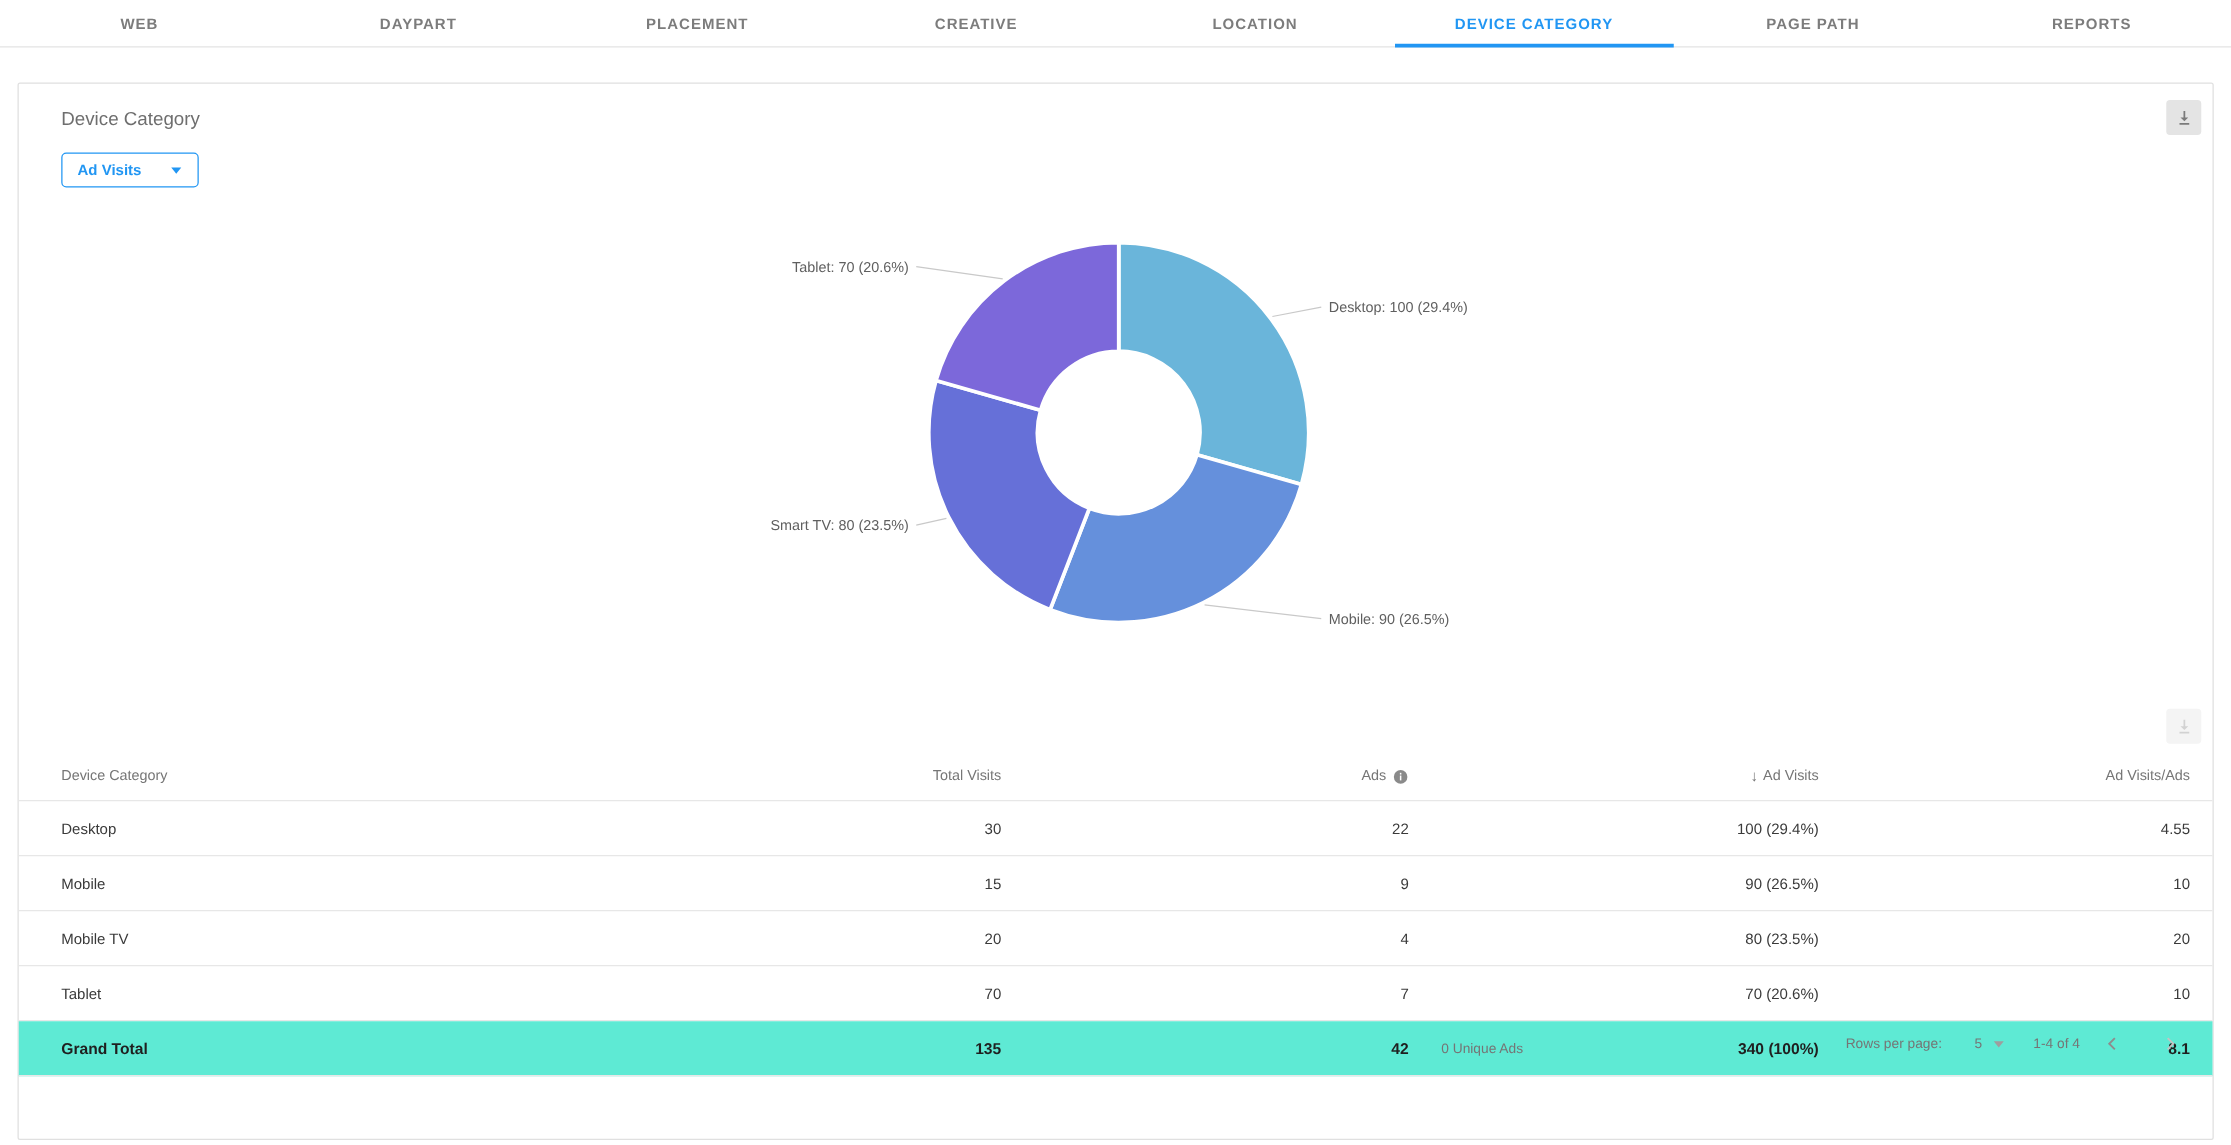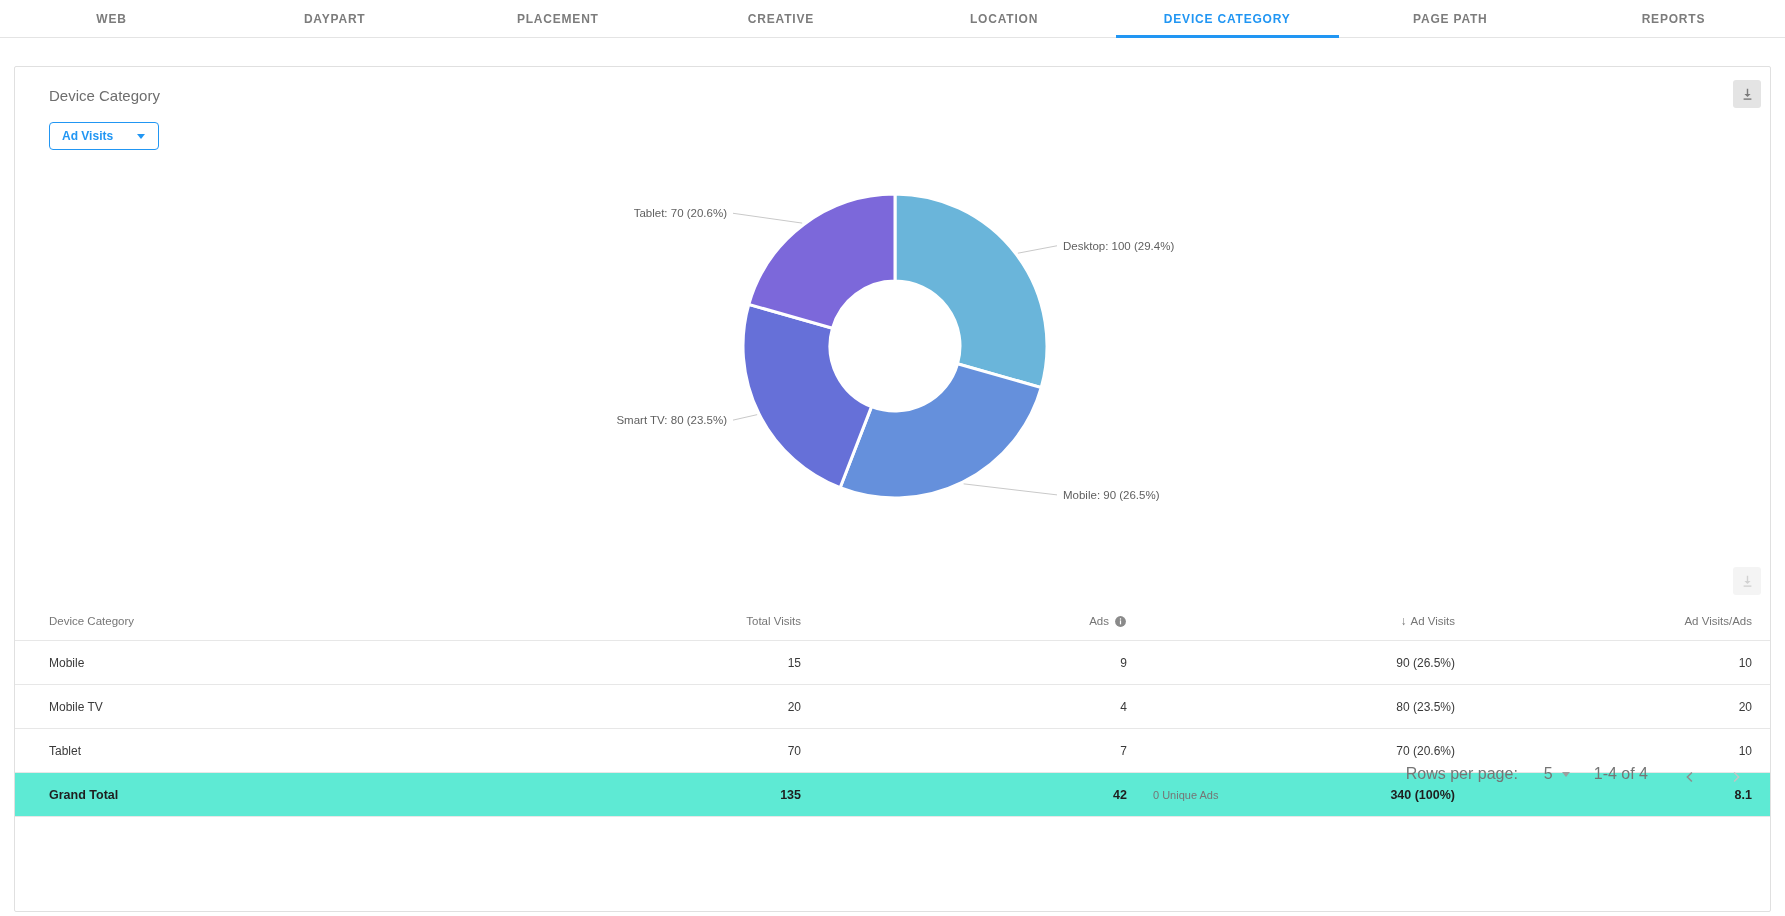--- a/index.html
+++ b/index.html
@@ -85,26 +85,26 @@
   .trow.gtotal .cell { font-weight:700; color:#1f1f1f; font-size:12.5px; }
   .ads-cell { position:relative;padding-left:44px; }
   .ads-note {
     position:absolute; left:calc(100% + 26px); top:50%; transform:translateY(-50%);
     font-weight:400; font-size:11px; color:#757575;
   }
 
   
   .pagination {
     position:absolute; left:0; right:0; bottom:0; height:52px;
-    display:flex; align-items:flex-start; justify-content:flex-end;
-    padding-right:22px; font-size:16px; color:#757575;
+    display:flex; align-items:center; justify-content:flex-end;
+    padding-right:22px; font-size:11px; color:#757575;
   }
   .pg-label { margin-right:26px; }
   .pg-select { display:inline-flex; align-items:center; gap:9px; cursor:pointer; margin-right:24px; }
-  .pg-range { margin-right:30px; }
+  .pg-range { margin-right:14px; }
   .pg-chevron { width:24px; height:24px; display:inline-flex; align-items:center; justify-content:center; cursor:pointer; }
   .pg-chevron.prev { margin-right:22px; }
   .pg-chevron.prev svg { stroke:#8d8d8d; }
   .pg-chevron.next svg { stroke:#c3c3c3; }
 </style>
 </head>
 <body>
 
 <div class="nav" id="tab-bar">
     <div class="tab">WEB</div>
@@ -179,20 +179,27 @@
         </div>
         <div class="cell hcell right">
           <span class="sort-arrow">↓</span>
           <span>Ad Visits</span>
         </div>
         <div class="cell hcell right">
           <span>Ad Visits/Ads</span>
         </div>
       </div>
     <div id="table-body">
+        <div class="trow">
+          <div class="cell">Desktop</div>
+          <div class="cell right">30</div>
+          <div class="cell right">22</div>
+          <div class="cell right">100 (29.4%)</div>
+          <div class="cell right">4.55</div>
+        </div>
         <div class="trow">
           <div class="cell">Mobile</div>
           <div class="cell right">15</div>
           <div class="cell right">9</div>
           <div class="cell right">90 (26.5%)</div>
           <div class="cell right">10</div>
         </div>
         <div class="trow">
           <div class="cell">Mobile TV</div>
           <div class="cell right">20</div>

